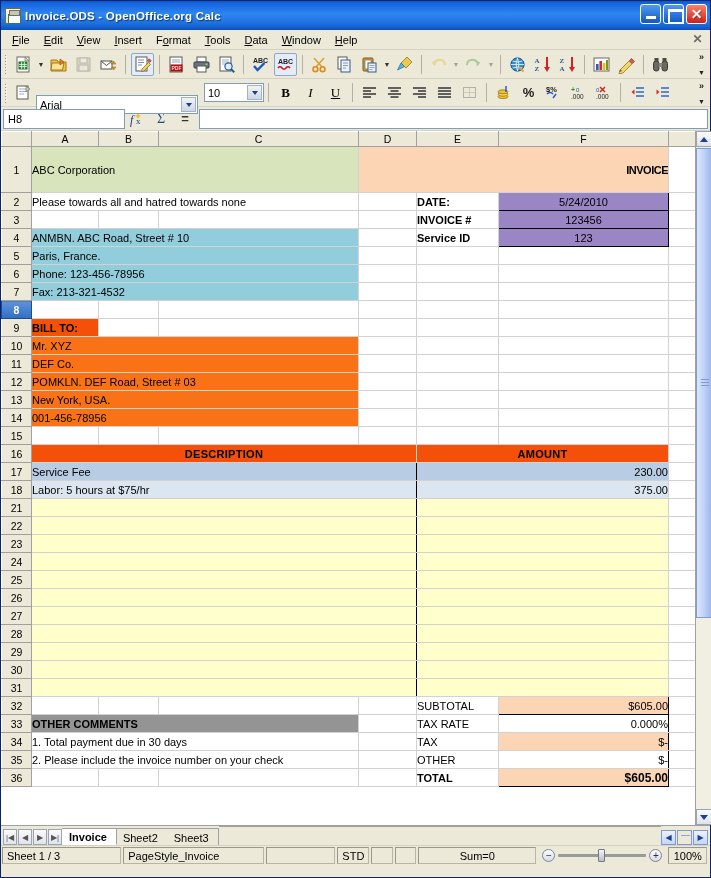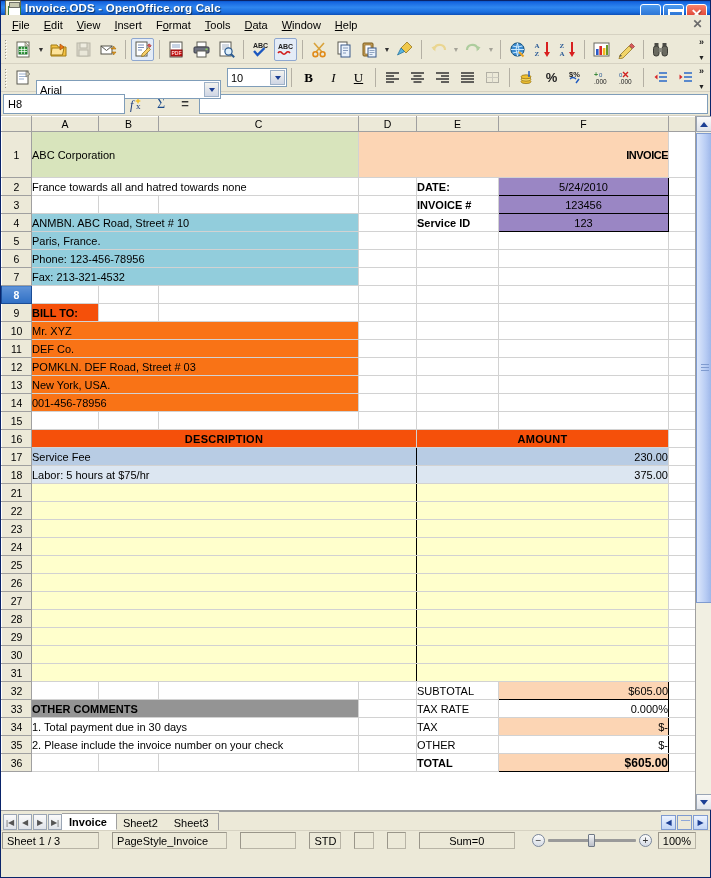--- a/index.html
+++ b/index.html
@@ -10,21 +10,21 @@
     font-size:11px;
     background:#d4d0c8;
     overflow:hidden;
     -webkit-font-smoothing:none;
   }
   #app { width:711px; height:878px; position:relative;
          border:1px solid #0a246a; background:#ece9d8; }
 
   
   .titlebar {
-    height:14px;
+    height:29px;
     background:linear-gradient(to bottom,#0a56c8 0%,#1565e0 8%,#2f86f0 45%,#1a6ede 80%,#0d4fb8 100%);
     display:flex; align-items:center; padding:0 2px 0 4px; position:relative;
   }
   .titlebar .tb-icon {
     width:16px; height:16px; margin-right:4px; flex:none;
     background:linear-gradient(#fdfbe8,#e8e2b8); border:1px solid #6b6b4a;
     border-radius:1px; position:relative;
   }
   .titlebar .tb-icon:before{
     content:""; position:absolute; left:2px; top:5px; width:11px; height:8px;
@@ -111,21 +111,21 @@
   }
   .combo .arrow {
     position:absolute; right:1px; top:1px; width:15px; height:15px;
     background:linear-gradient(#f4f3ee,#cfd6e5); border:1px solid #9fb2c8;
     display:flex; align-items:center; justify-content:center;
   }
   .combo .arrow:after{
     content:""; width:0;height:0;border-left:3px solid transparent;
     border-right:3px solid transparent;border-top:4px solid #1c3f94;
   }
-  .font-combo { width:185px; margin-right:6px;margin-top:24px; }
+  .font-combo { width:162px; margin-right:6px;margin-top:24px; }
   .size-combo { width:60px; }
   .tbtn b, .tbtn i, .tbtn u { font-size:13px; color:#000; font-family:"Liberation Serif",serif; }
 
   
   .formulabar {
     height:24px; background:#ece9d8; display:flex; align-items:center;
     padding:0 2px; border-bottom:1px solid #d6d2c2;
   }
   .namebox {
     width:122px; height:20px; background:#fff; border:1px solid #7f9db9;
@@ -251,21 +251,21 @@
             background-image:linear-gradient(#8fa8d8 1px,transparent 1px);
             background-size:9px 3px; background-position:3px 4px; background-repeat:no-repeat; }
 
   
   .statusbar {
     height:20px; background:#ece9d8; display:flex; align-items:center;
     border-top:1px solid #d6d2c2; font-size:11px; padding:0 1px;
   }
   .sf {
     height:17px; border:1px solid #b8b4a6; border-top-color:#9a968a; border-left-color:#9a968a;
-    display:flex; align-items:center; padding:0 4px; margin-right:13px; background:#ece9d8;
+    display:flex; align-items:center; padding:0 4px; margin-right:2px; background:#ece9d8;
     white-space:nowrap;
   }
   .sf.c { justify-content:center; }
   .zoomwrap { display:flex; align-items:center; gap:3px; padding:0 4px; }
   .zbtn { width:13px; height:13px; border-radius:50%; border:1px solid #7a869a;
           background:linear-gradient(#fdfdfd,#d5dbe4); display:flex; align-items:center;
           justify-content:center; font-size:10px; line-height:9px; color:#333; }
   .ztrack { width:88px; height:3px; background:#9a9a9a; position:relative; border-radius:1px; }
   .zhandle { position:absolute; left:40px; top:-5px; width:7px; height:13px;
              background:linear-gradient(#f5f5f5,#b9bec8); border:1px solid #6f7885; border-radius:1px; }
@@ -678,21 +678,21 @@
 
         <tr>
           <th class="rowhead r1">1</th>
           <td class="cell bg-green co-title r1" colspan="3">ABC Corporation</td>
           <td class="cell bg-peach inv-title r1" colspan="3">INVOICE</td>
           <td class="cell nb"></td>
         </tr>
 
         <tr>
           <th class="rowhead">2</th>
-          <td class="cell tagline" colspan="3">France towards all and hatred towards none</td>
+          <td class="cell tagline" colspan="3">Please towards all and hatred towards none</td>
           <td class="cell"></td>
           <td class="cell lbl-bold">DATE:</td>
           <td class="cell bg-purple val-ctr bdr-blk">5/24/2010</td>
           <td class="cell nb"></td>
         </tr>
 
         <tr>
           <th class="rowhead">3</th>
           <td class="cell"></td>
           <td class="cell"></td>

